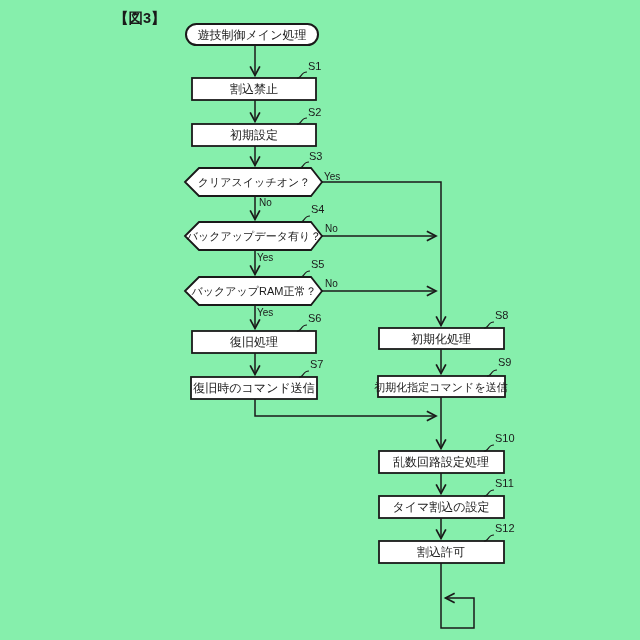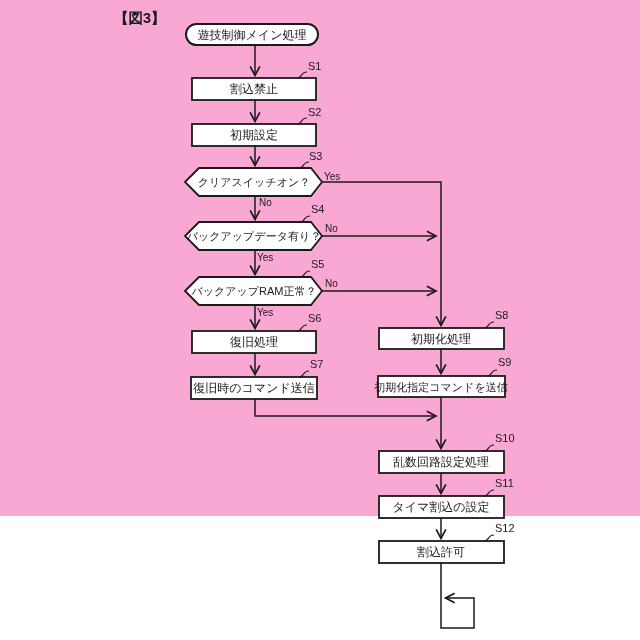--- a/index.html
+++ b/index.html
@@ -6,22 +6,22 @@
     margin: 0;
     padding: 0;
     width: 640px;
     height: 640px;
     background: #ffffff;
     font-family: "Liberation Sans", sans-serif;
   }
   #figure-wrap {
     position: relative;
     width: 640px;
-    height: 516px;
-    background: #f9a8d4;
+    height: 640px;
+    background: #86efac;
   }
   svg { display: block; }
   .shape {
     fill: #ffffff;
     stroke: #1a1a1a;
     stroke-width: 1.8px;
   }
   .term { stroke-width: 2px; }
   .line {
     fill: none;

